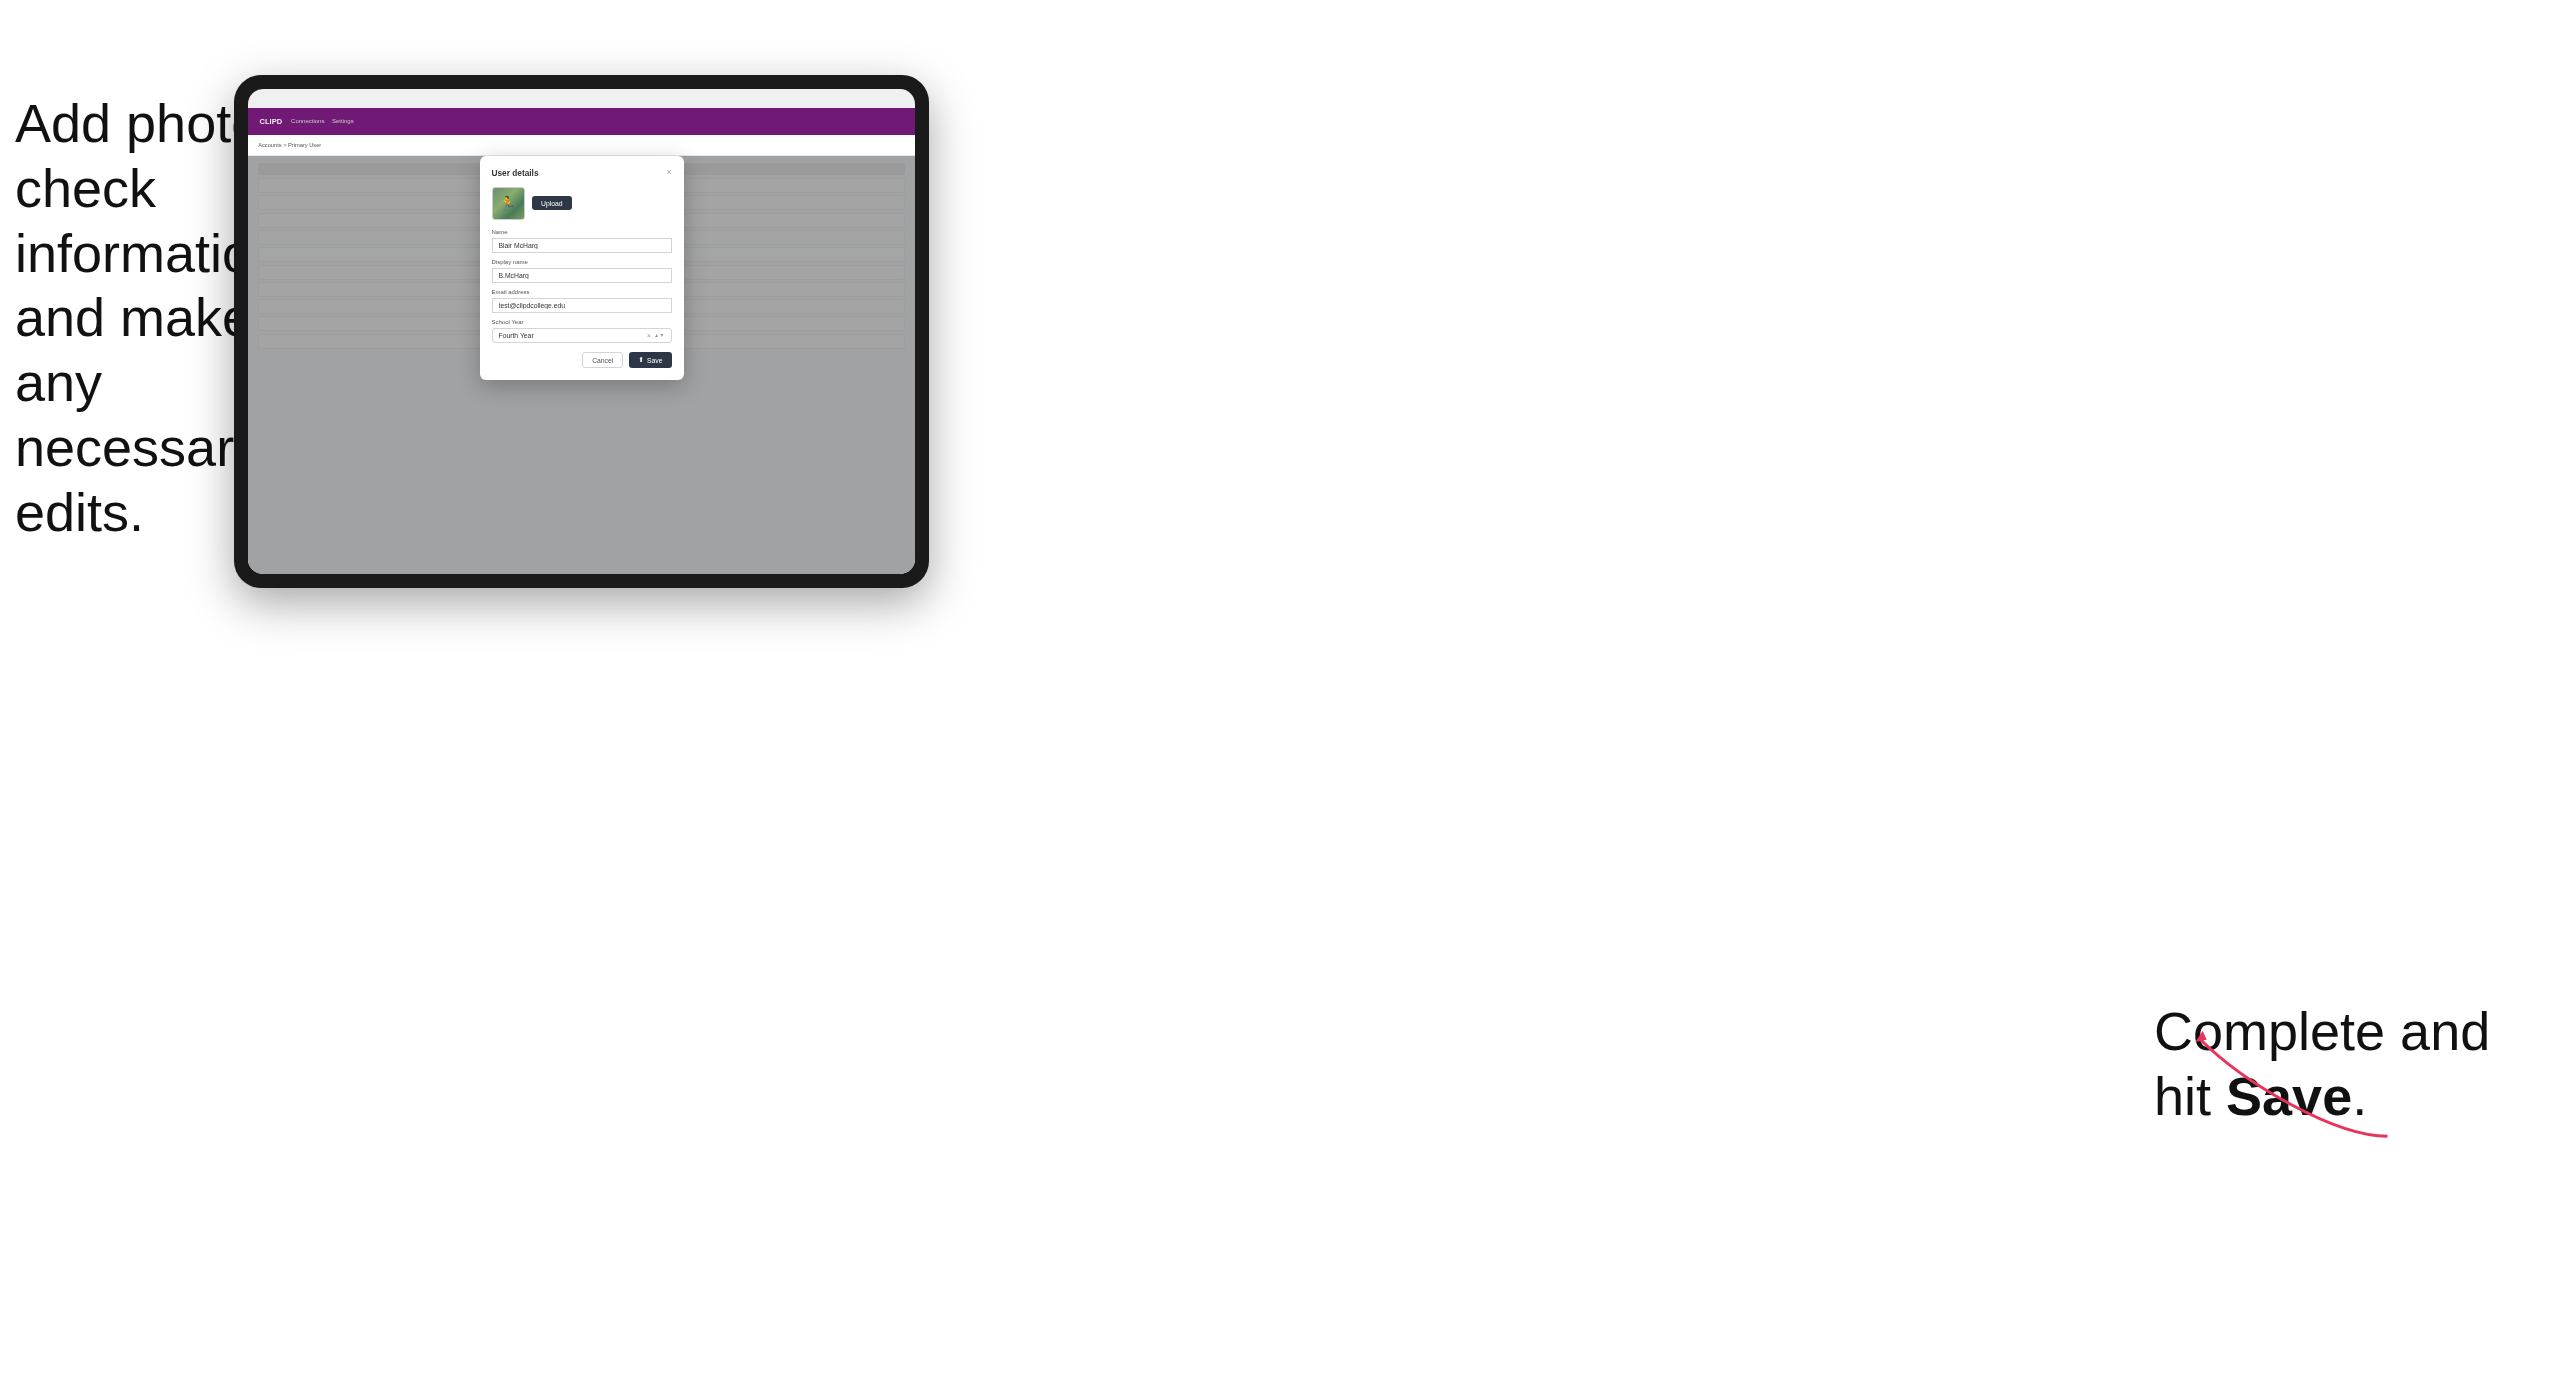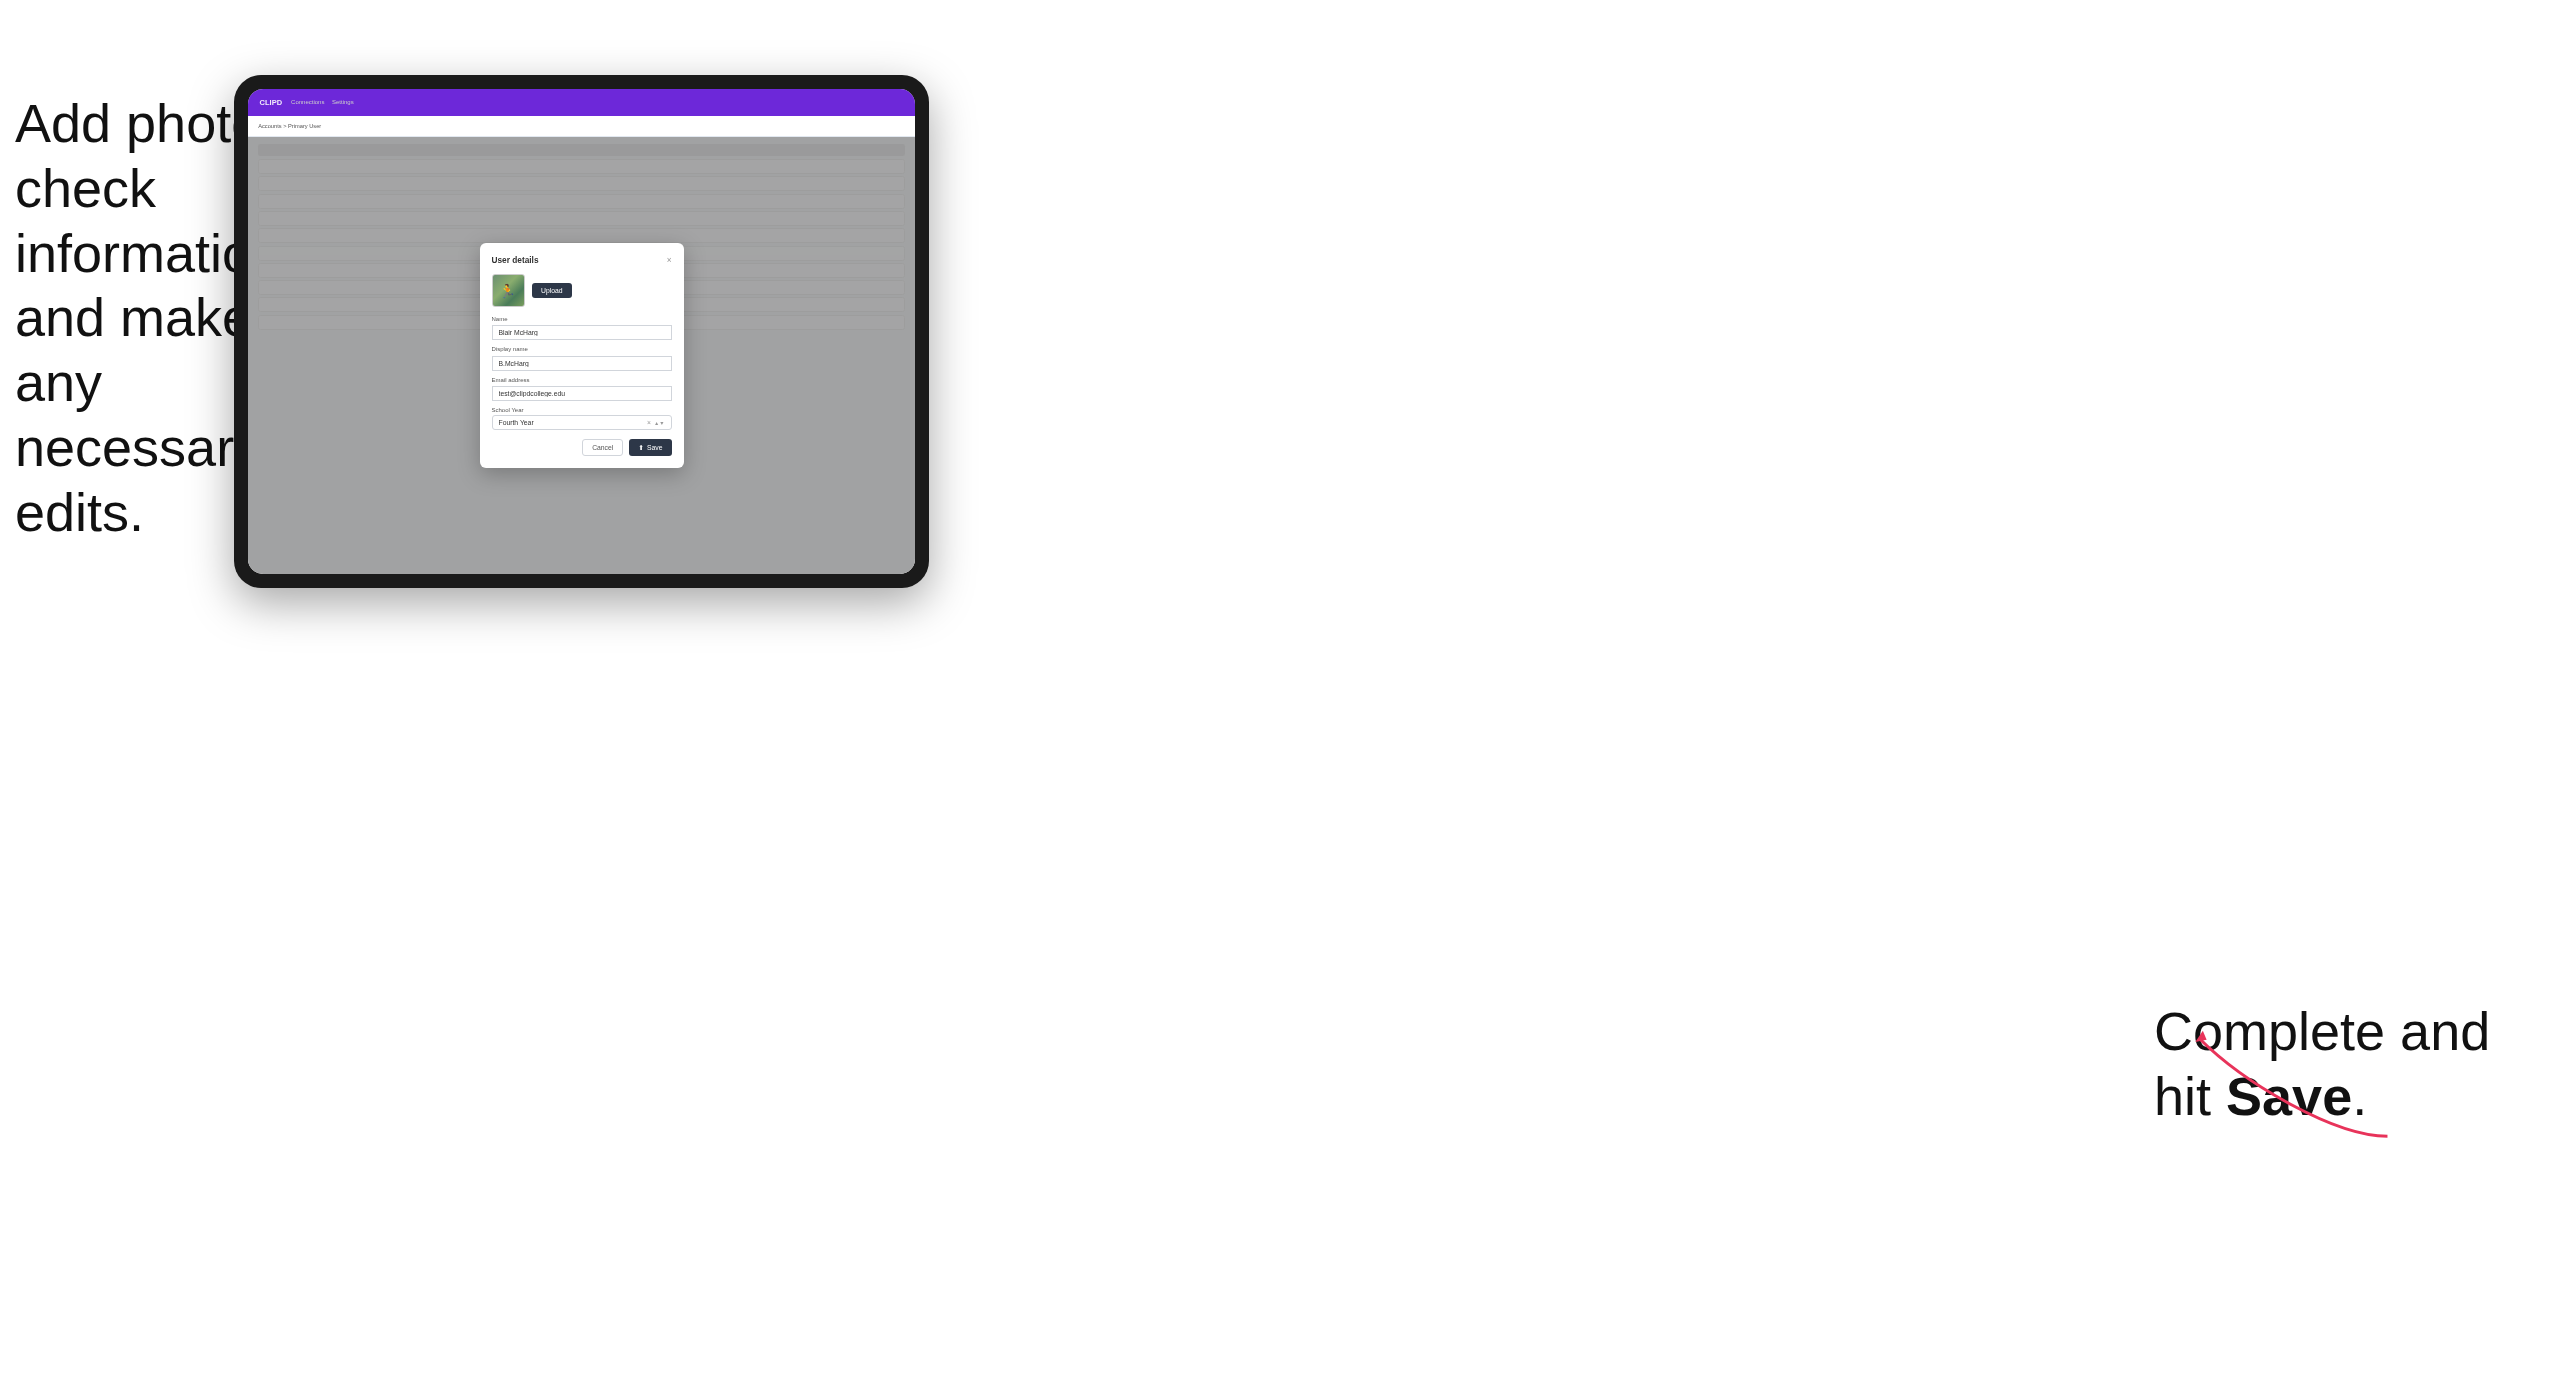--- a/index.html
+++ b/index.html
@@ -52,26 +52,27 @@
       width: 100%;
       height: 100%;
       background: #f0f0f0;
       border-radius: 15px;
       overflow: hidden;
       position: relative;
     }
 
     
     .app-header {
-      background: #6d28d9;
+      background: #701a75;
       height: 27px;
       display: flex;
       align-items: center;
       padding: 0 12px;
       gap: 9px;
+      margin-top: 19px;
     }
     .app-header-logo {
       color: #fff;
       font-size: 7.5px;
       font-weight: 700;
       opacity: 0.9;
     }
     .app-header-nav {
       color: #ccc;
       font-size: 6px;
@@ -123,21 +124,21 @@
       opacity: 0.6;
       border: 0.8px solid #eee;
     }
 
     
     .modal-overlay {
       position: absolute;
       top: 0; left: 0; right: 0; bottom: 0;
       background: rgba(0,0,0,0.35);
       display: flex;
-      align-items: center;
+      align-items: flex-start;
       justify-content: center;
       z-index: 10;
     }
 
     .modal {
       background: #fff;
       border-radius: 6px;
       width: 204px;
       padding: 12px;
       box-shadow: 0 6px 22.6px rgba(0,0,0,0.25);

